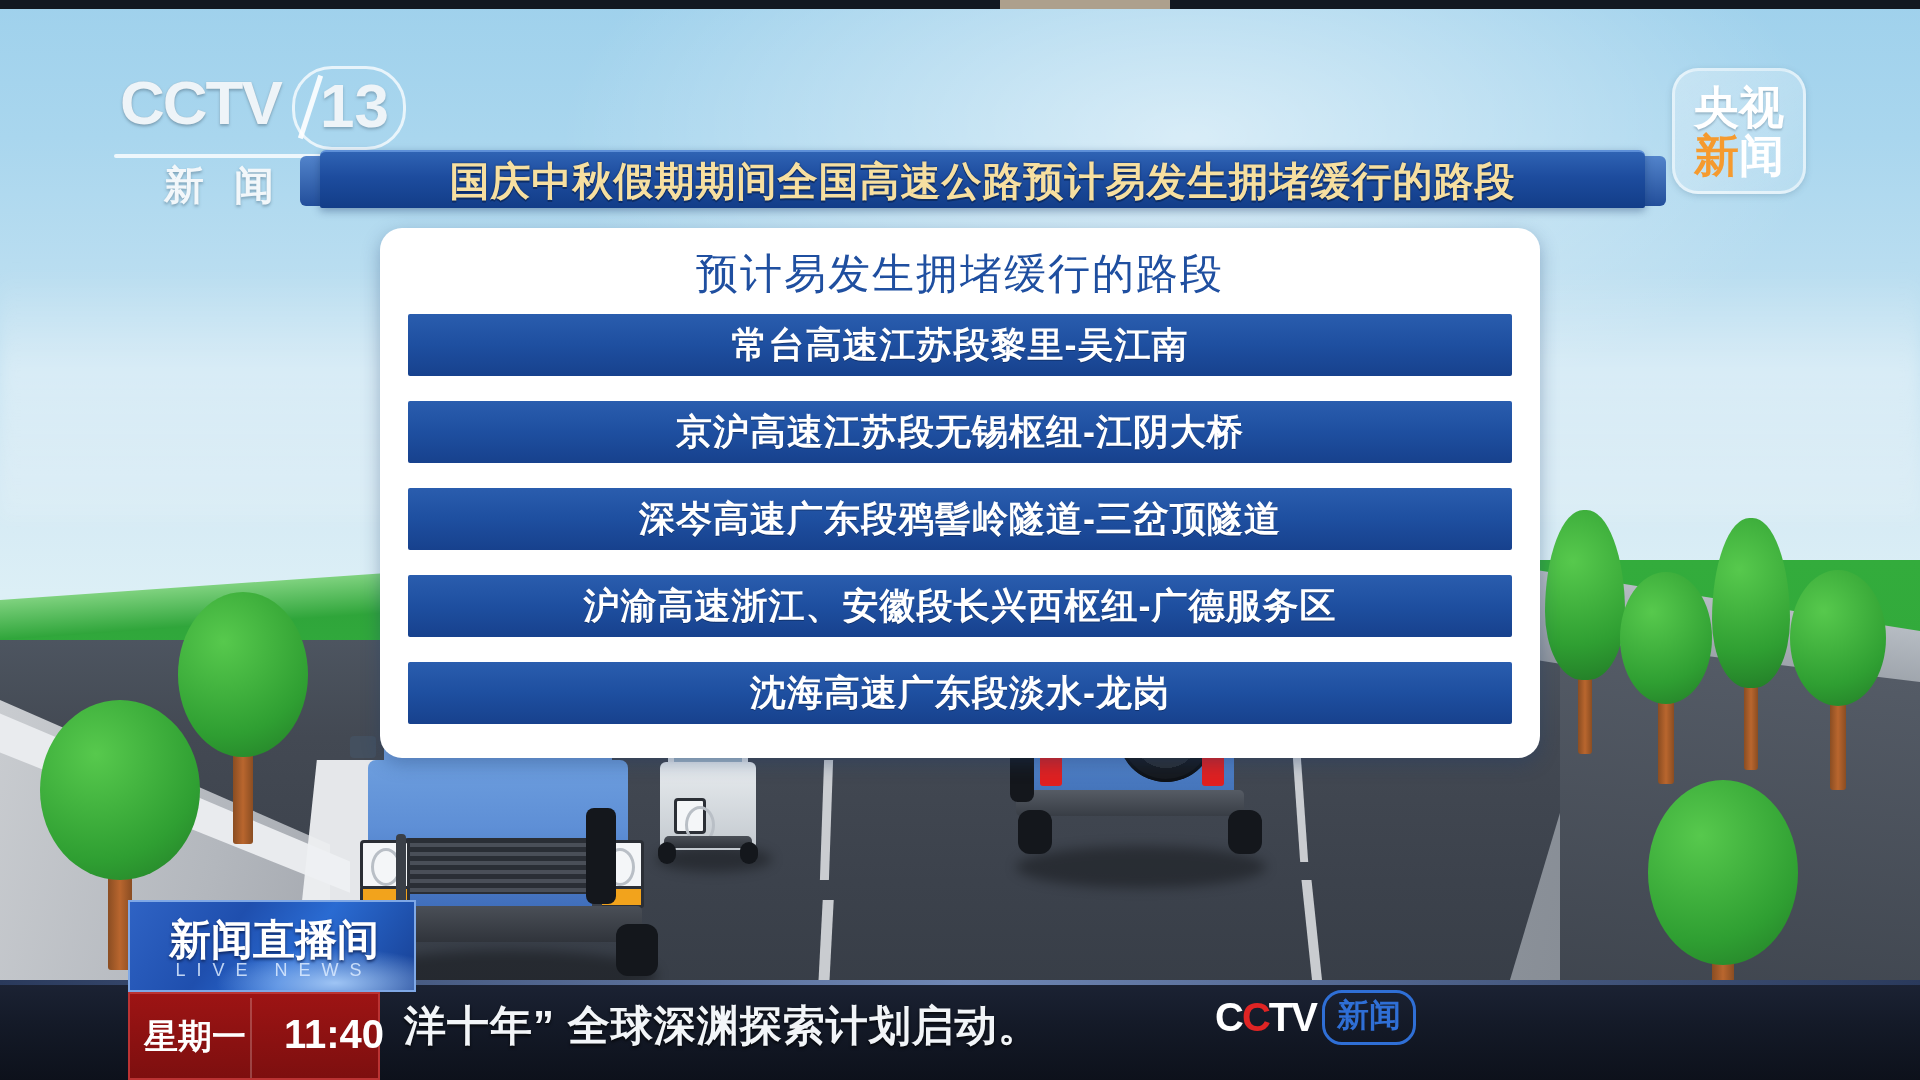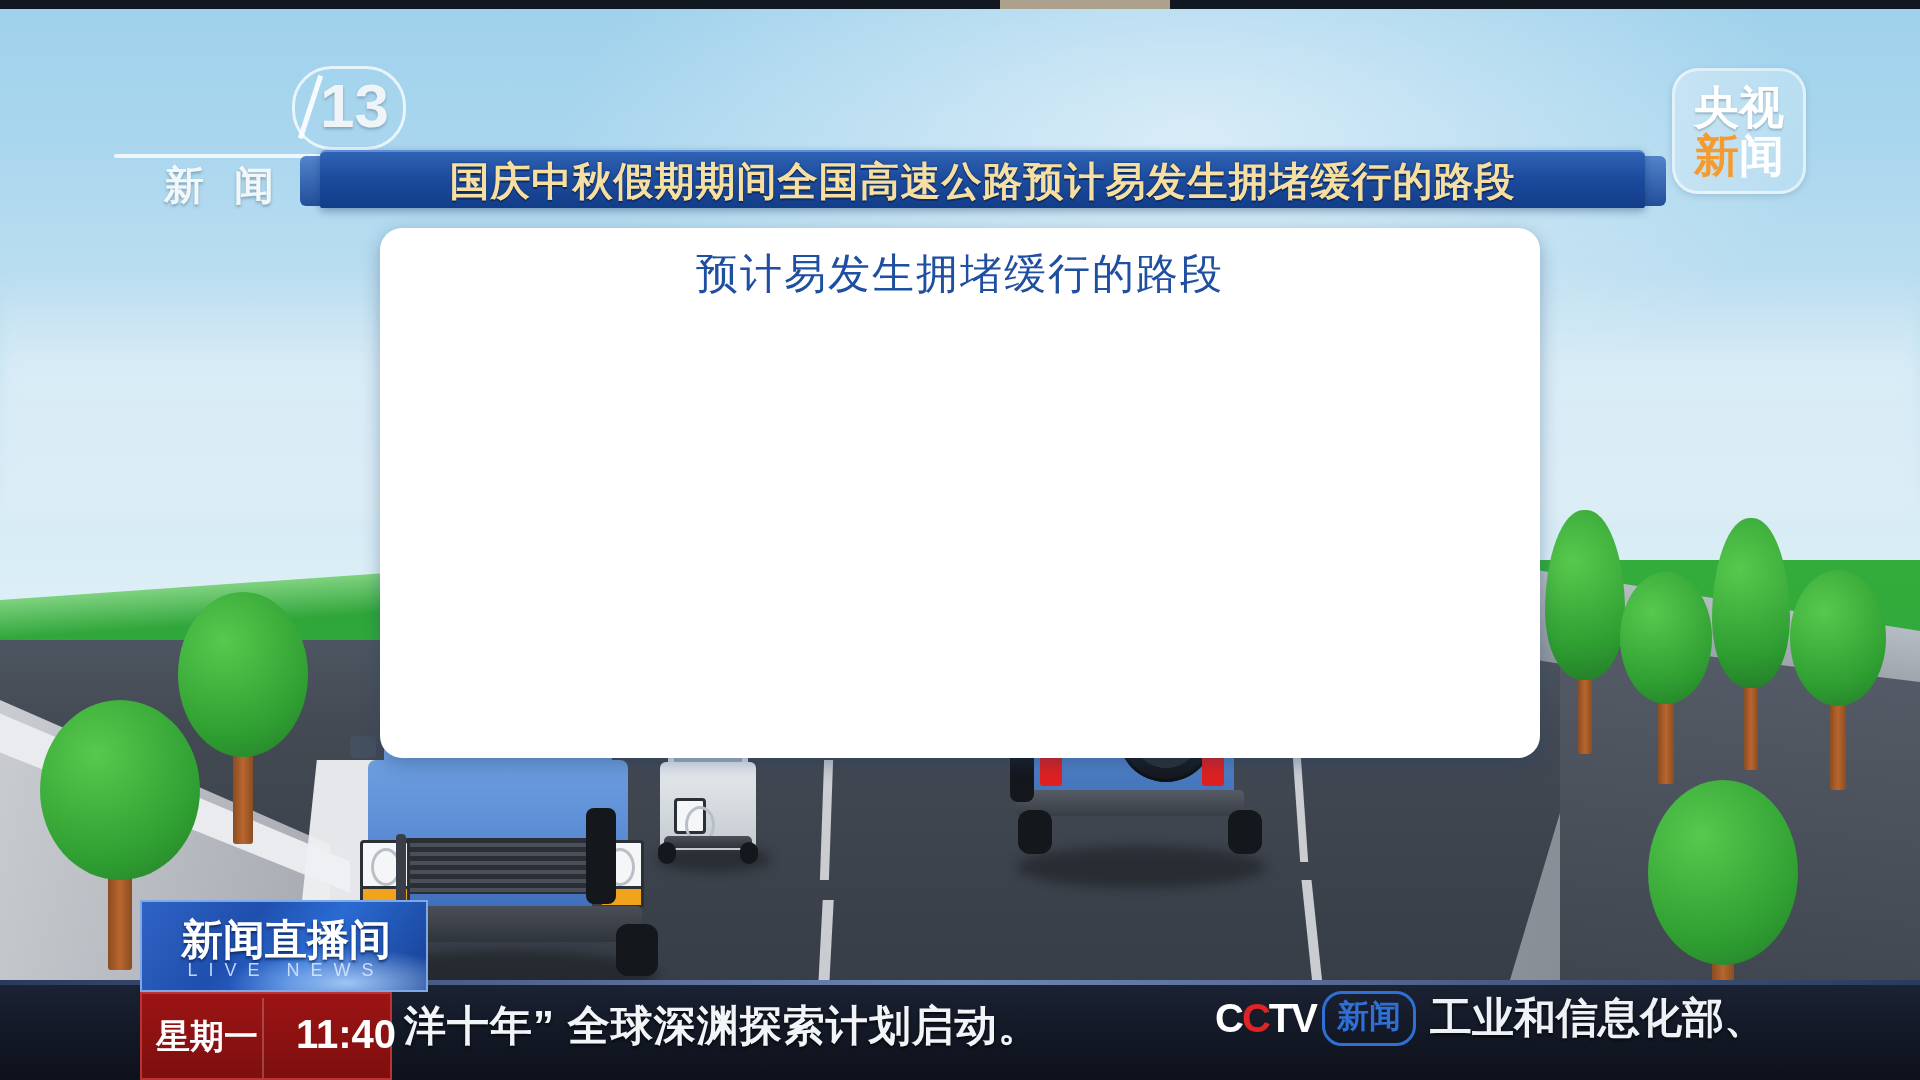--- a/index.html
+++ b/index.html
@@ -155,21 +155,21 @@
   .ticker-text{position:absolute;left:404px;top:998px;font-size:42px;font-weight:bold;color:#f2f5f8;
       text-shadow:0 2px 3px rgba(0,0,0,.7);letter-spacing:1px;}
   .ticker-right{position:absolute;left:1215px;top:990px;display:flex;align-items:center;gap:14px;}
   .cctvnews-logo{position:relative;display:flex;align-items:center;font-size:40px;font-weight:bold;color:#fff;letter-spacing:-2px;}
   .cctvnews-logo .red{color:#e02424;}
   .cctvnews-pill{margin-left:6px;padding:1px 12px 4px;border:3px solid #2f6fd6;border-radius:20px;
       color:#2f6fd6;font-size:32px;letter-spacing:0;}
   .cctvnews-txt{font-size:42px;font-weight:bold;color:#eef2f6;text-shadow:0 2px 3px rgba(0,0,0,.7);}
 
   
-  .bug{position:absolute;left:140px;top:900px;width:288px;height:180px;}
+  .bug{position:absolute;left:128px;top:900px;width:288px;height:180px;}
   .bug-top{position:absolute;left:0;top:0;width:288px;height:92px;
       background:linear-gradient(125deg,#2f63c4 0%,#1f4fae 35%,#2a6bd2 60%,#173f93 100%);
       border:2px solid #7fa8e6;box-sizing:border-box;overflow:hidden;}
   .bug-glow{position:absolute;left:30%;top:52%;width:240px;height:70px;
       background:radial-gradient(ellipse,rgba(180,215,255,.85),rgba(120,170,235,0) 70%);}
   .bug-title{position:absolute;left:0;top:10px;width:288px;text-align:center;
       font-size:42px;font-weight:bold;color:#fff;text-shadow:0 2px 3px rgba(10,30,80,.8);}
   .bug-sub{position:absolute;left:0;top:58px;width:288px;text-align:center;
       font-size:18px;font-weight:normal;color:rgba(220,235,255,.85);letter-spacing:11px;}
   .bug-bot{position:absolute;left:0;top:92px;width:252px;height:88px;
@@ -278,53 +278,70 @@
     <div class="spare-hub"></div>
     <div class="taillight" style="left:18px;top:76px;"></div>
     <div class="taillight" style="left:180px;top:76px;"></div>
     <div class="carC-bumper"></div>
     <div class="wheel" style="left:-4px;top:150px;width:34px;height:44px;"></div>
     <div class="wheel" style="left:206px;top:150px;width:34px;height:44px;"></div>
     <div class="wheel" style="left:-12px;top:58px;width:24px;height:84px;border-radius:8px;"></div>
   </div>
 
   <div class="cctv13">
+    <div class="txt">CCTV</div>
     <div class="pill"></div>
     <div class="slash"></div>
     <div class="num">13</div>
     <div class="underline"></div>
     <div class="xinwen">新闻</div>
   </div>
 
   <div class="wm">
     <div class="l1">央视</div>
     <div class="l2"><span class="o">新</span><span class="w">闻</span></div>
   </div>
 
   <div class="banner-lcap"></div>
   <div class="banner-rcap"></div>
   <div class="banner">
     <div class="bt">国庆中秋假期期间全国高速公路预计易发生拥堵缓行的路段</div>
   </div>
 
   <div class="panel">
     <div class="panel-head">预计易发生拥堵缓行的路段</div>
+    <div class="rows">
+      <div class="row">
+          <span class="rt">常台高速江苏段黎里-吴江南</span>
+        </div>
+      <div class="row">
+          <span class="rt">京沪高速江苏段无锡枢纽-江阴大桥</span>
+        </div>
+      <div class="row">
+          <span class="rt">深岑高速广东段鸦髻岭隧道-三岔顶隧道</span>
+        </div>
+      <div class="row">
+          <span class="rt">沪渝高速浙江、安徽段长兴西枢纽-广德服务区</span>
+        </div>
+      <div class="row">
+          <span class="rt">沈海高速广东段淡水-龙岗</span>
+        </div>
+    </div>
   </div>
 
   <div class="ticker-top"></div>
   <div class="ticker"></div>
   <div class="ticker-text">洋十年” 全球深渊探索计划启动。</div>
   <div class="ticker-right">
     <div class="cctvnews-logo">
       <span>C</span>
         <span class="red">C</span>
         <span>TV</span>
       <span class="cctvnews-pill">新闻</span>
     </div>
-    <div class="cctvnews-txt">工业和信息化部、</div>
   </div>
 
   <div class="bug">
     <div class="bug-top">
       <div class="bug-glow"></div>
       <div class="bug-title">新闻直播间</div>
       <div class="bug-sub">LIVE NEWS</div>
     </div>
     <div class="bug-bot">
       <div class="divider"></div>

